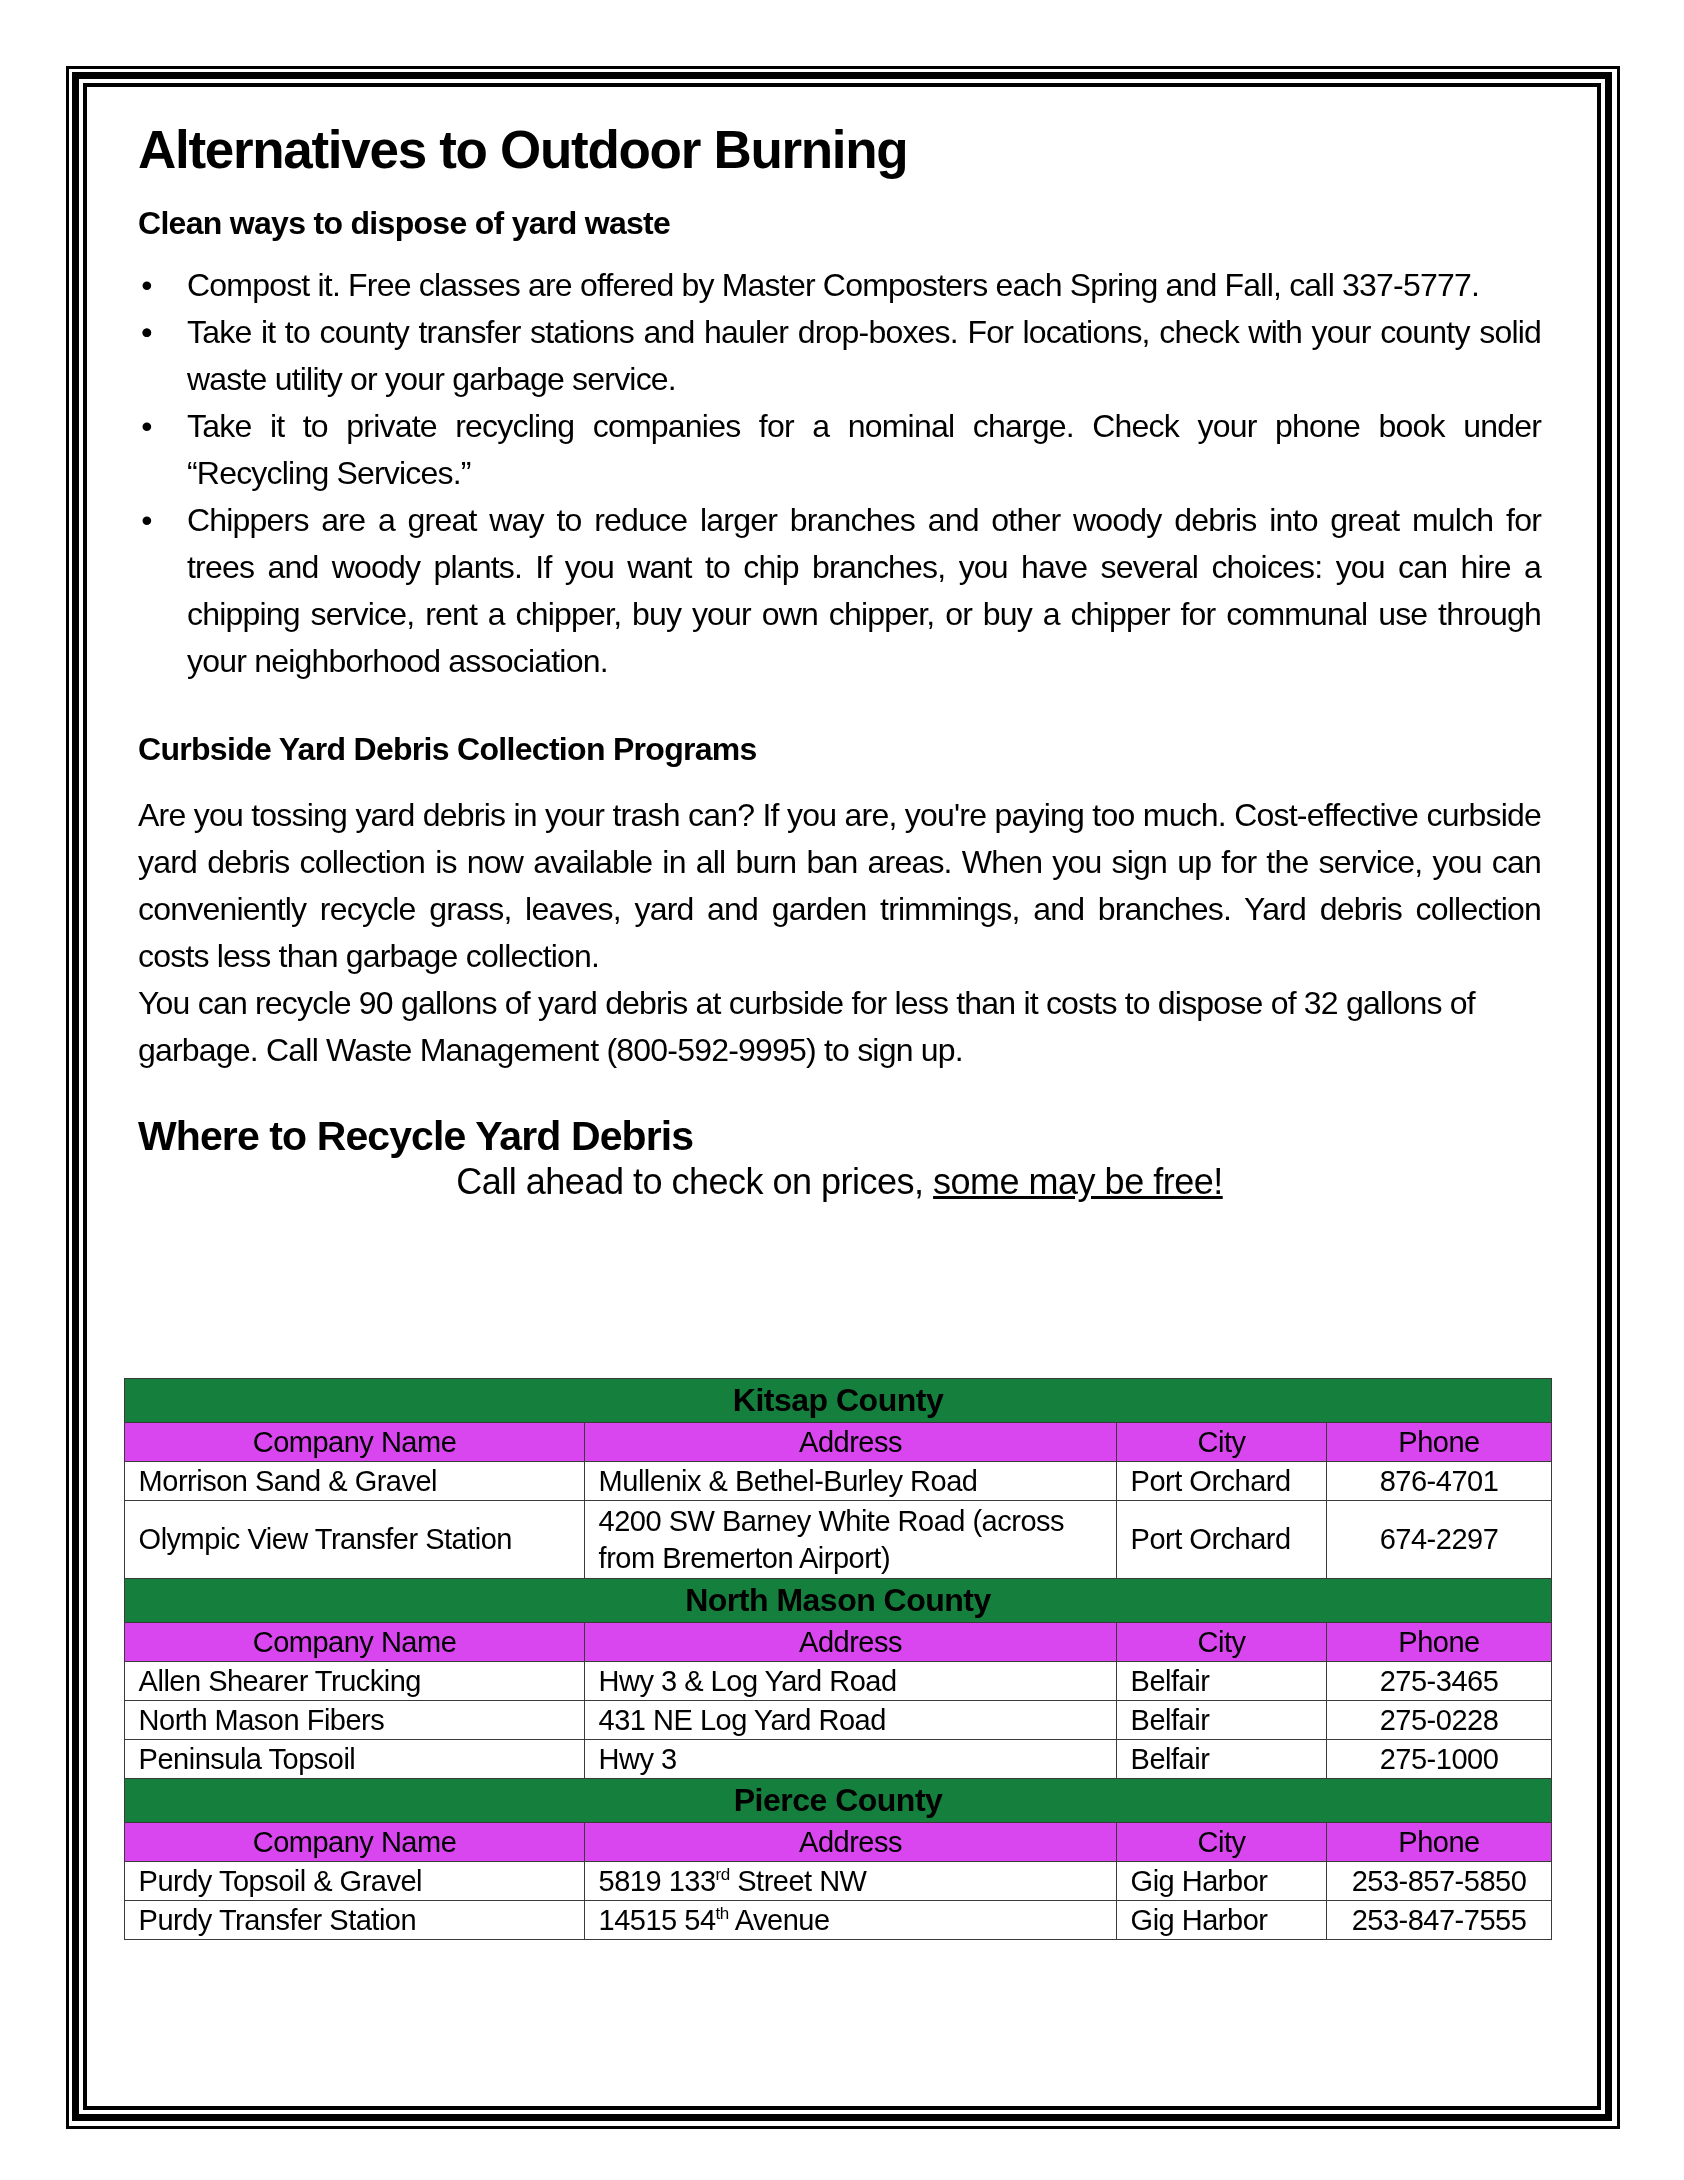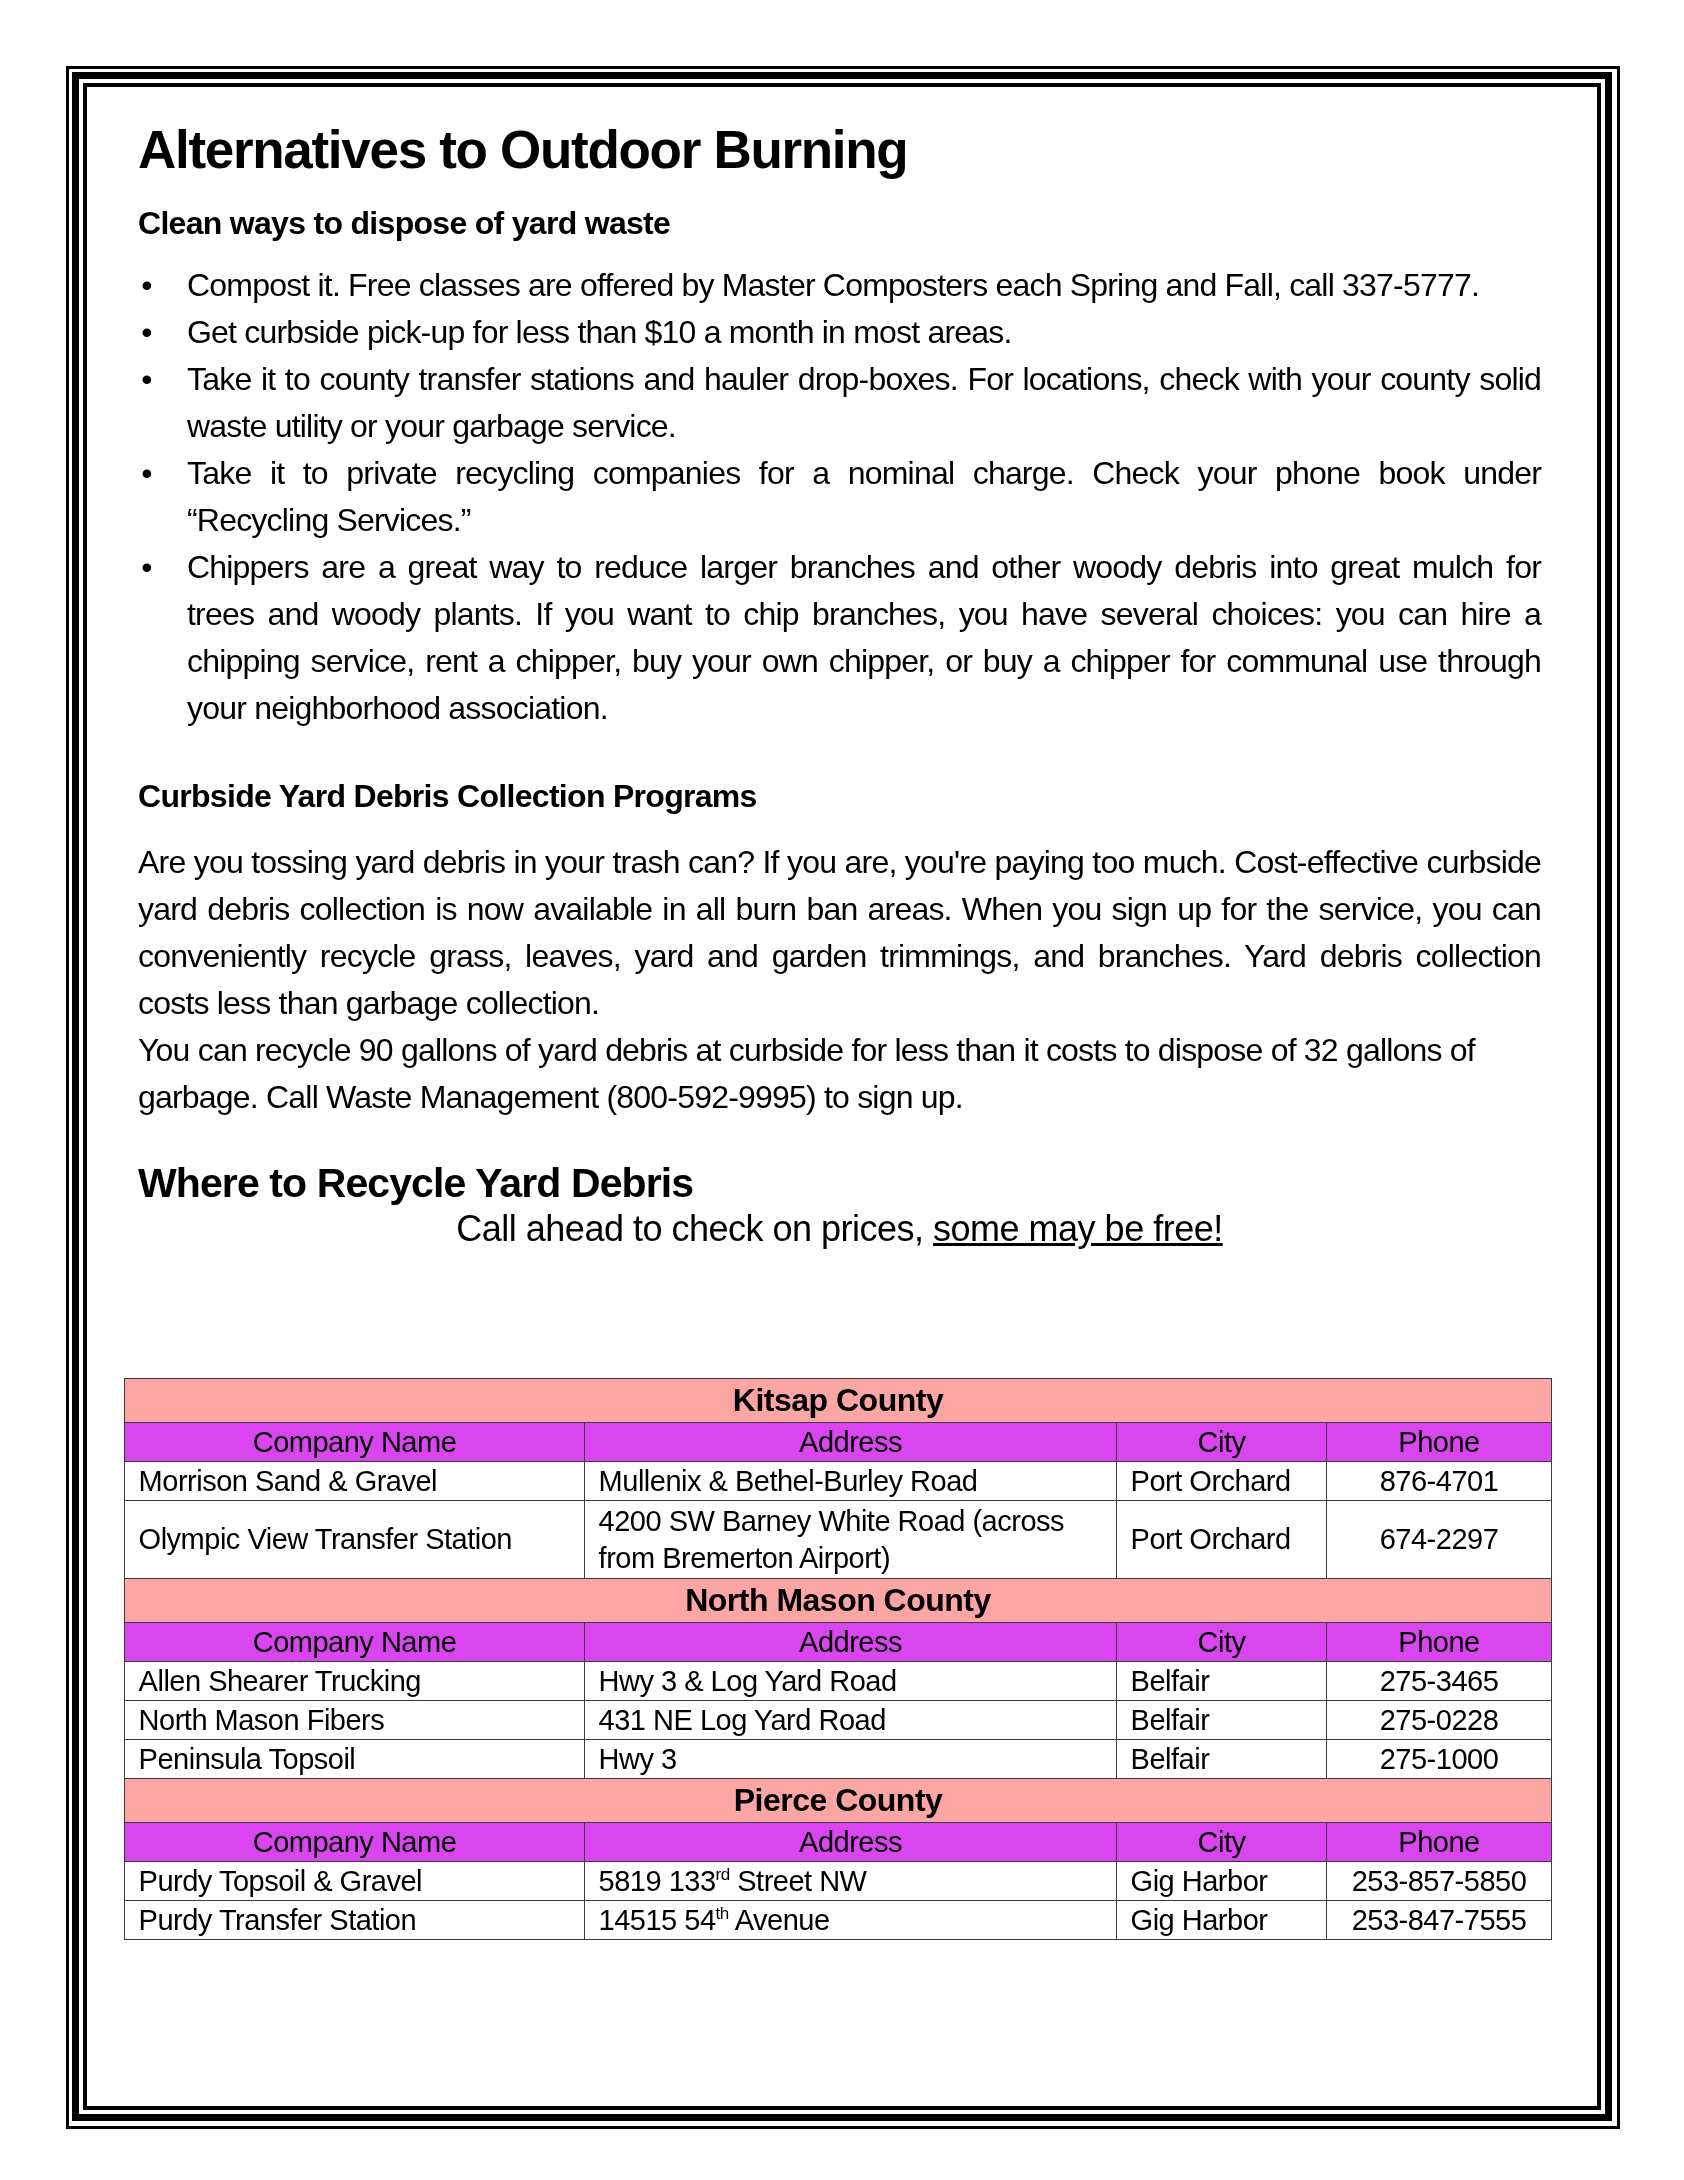--- a/index.html
+++ b/index.html
@@ -30,21 +30,21 @@
   .para-last { text-align: left; }
 
   .h2 { font-weight: bold; font-size: 41px; letter-spacing: -0.9px;
         line-height: 53px; margin: 0; }
   .sub { text-align: center; font-size: 36px; letter-spacing: -0.5px; line-height: 37px; margin: 0; }
   .sub u { text-decoration: underline; }
 
   table.recycle { position: absolute; left: 124px; top: 1378px; width: 1428px;
                   border-collapse: collapse; font-size: 29px; letter-spacing: -0.5px; }
   table.recycle td, table.recycle th { border: 1.7px solid #3a3a3a; padding: 0 13.6px; }
-  .county-row td { background: #fca5a5; text-align: center; font-weight: bold; height: 43px;
+  .county-row td { background: #15803d; text-align: center; font-weight: bold; height: 43px;
                    font-size: 32px; }
   .colhead-row td { background: #d946ef; text-align: center; height: 38px; font-weight: normal; }
   .data-row td { height: 38px; line-height: 37px; }
   .data-row.tall td { height: 77px; }
   .data-row td.phone { text-align: center; }
   sup { font-size: 17px; line-height: 0; vertical-align: super; }
 
   .col-company { width: 460px; }
   .col-address { width: 532px; }
   .col-city { width: 210px; }
@@ -57,21 +57,21 @@
 <div class="border-mid"></div>
 <div class="border-inner"></div>
 
 <div class="content">
   <h1 class="title">Alternatives to Outdoor Burning</h1>
 
   <h2 class="subhead" style="margin-top:12px;">Clean ways to dispose of yard waste</h2>
 
   <ul class="bullets">
     <li><span class="dot">•</span><span>Compost it.  Free classes are offered by Master Composters each Spring and Fall, call 337-5777.</span></li>
-    <li><span class="dot">•</span><span>Get curbside pick-up for less than $10 a month in most areas.</span></li>
+    <li><span class="dot">•</span></li>
     <li><span class="dot">•</span><span>Take it to county transfer stations and hauler drop-boxes.  For locations, check with your county solid waste utility or your garbage service.</span></li>
     <li><span class="dot">•</span><span>Take it to private recycling companies for a nominal charge. Check your phone book under “Recycling Services.”</span></li>
     <li><span class="dot">•</span><span>Chippers are a great way to reduce larger branches and other woody debris into great mulch for trees and woody plants. If you want to chip branches, you have several choices: you can hire a chipping service, rent a chipper, buy your own chipper, or buy a chipper for communal use through your neighborhood association.</span></li>
   </ul>
 
   <h2 class="subhead" style="margin-top:41px;">Curbside Yard Debris Collection Programs</h2>
   <p class="para" style="margin-top:19px;">Are you tossing yard debris in your trash can?  If you are, you're paying too much.  Cost-effective curbside yard debris collection is now available in all burn ban areas. When you sign up for the service, you can conveniently recycle grass, leaves, yard and garden trimmings, and branches. Yard debris collection costs less than garbage collection.</p>
   <p class="para para-last">You can recycle 90 gallons of yard debris at curbside for less than it costs to dispose of 32 gallons of garbage. Call Waste Management (800-592-9995) to sign up.</p>
 
   <h2 class="h2" style="margin-top:36px;">Where to Recycle Yard Debris</h2>

